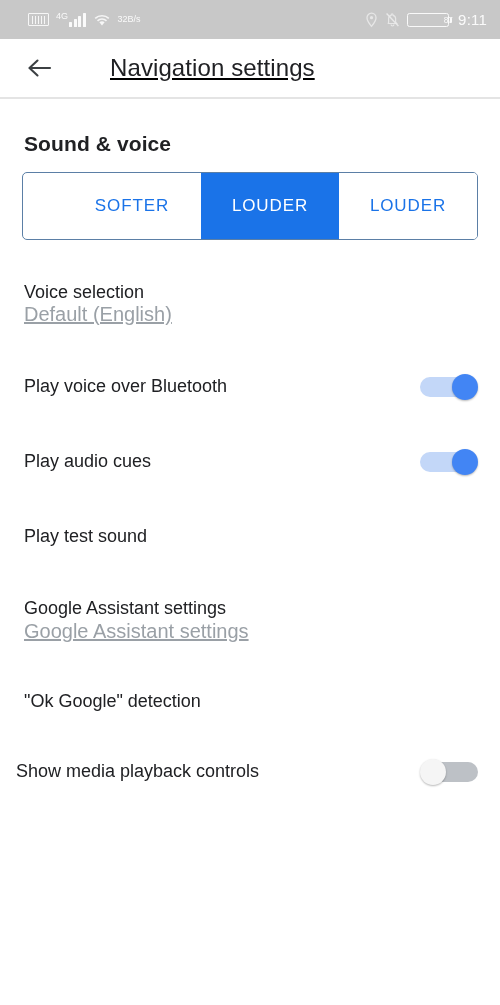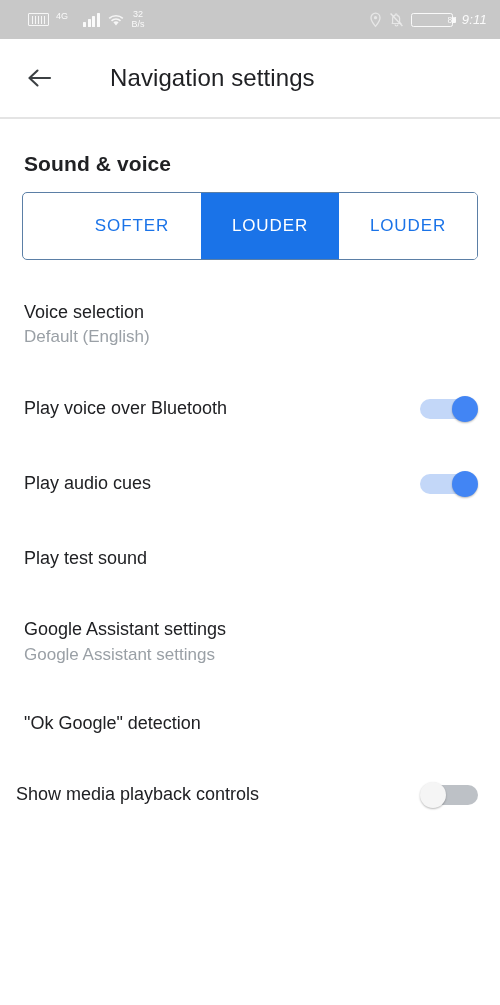--- a/index.html
+++ b/index.html
@@ -42,37 +42,37 @@
   .sim-icon {
     width: 21px; height: 13px;
     border: 1.6px solid #ffffff;
     border-radius: 1px;
     background:
       repeating-linear-gradient(to right, #ffffff 0 1.4px, transparent 1.4px 3px);
     background-clip: content-box;
     padding: 1.5px 1px;
     opacity: 0.85;
   }
-  .net-wrap { display: flex; align-items: flex-end; gap: 15px; }
+  .net-wrap { display: flex; align-items: flex-end; gap: 1px; }
   .net-label {
     font-size: 9px; color: #ffffff; line-height: 1;
     margin-bottom: 6px; opacity: 0.9;
   }
   .bars { display: flex; align-items: flex-end; gap: 1.5px; height: 14px; }
   .bars i { width: 3px; background: #ffffff; display: block; opacity: 0.9; border-radius: .5px; }
   .bars i:nth-child(1) { height: 5px; }
   .bars i:nth-child(2) { height: 8px; }
   .bars i:nth-child(3) { height: 11px; }
   .bars i:nth-child(4) { height: 14px; }
 
   .wifi { width: 18px; height: 14px; position: relative; opacity: 0.9; }
   .wifi svg { display: block; }
 
   .datarate {
-    display: flex; flex-direction: column; align-items: center;
+    display: flex; align-items: center;
     color: #ffffff; line-height: 1.05; opacity: 0.9;
   }
   .datarate .n { font-size: 9px; }
   .datarate .u { font-size: 9px; }
 
   .pin svg, .bell svg { display: block; }
 
   .battery {
     position: relative;
     width: 26px; height: 14px;
@@ -86,31 +86,32 @@
     content: "";
     position: absolute; right: -4px; top: 4px;
     width: 2.5px; height: 5px;
     background: #ffffff; border-radius: 0 1px 1px 0;
   }
   .battery .lvl {
     font-size: 8.5px; color: #ffffff; font-family: "Liberation Sans", sans-serif;
     letter-spacing: -0.3px;
   }
   .clock {
-    color: #ffffff; font-size: 13px; opacity: 0.92;
-    letter-spacing: 0.2px; margin-left: 2px; font-style: italic;
+    color: #ffffff; font-size: 15px; opacity: 0.92;
+    letter-spacing: 0.2px; margin-left: 2px;
   }
 
   
   .appbar {
-    height: 78px;
+    height: 58px;
     display: flex;
     align-items: center;
     background: #ffffff;
     position: relative;
+    text-decoration: underline;
   }
   .back-btn {
     width: 56px; height: 56px;
     margin-left: 12px;
     display: flex; align-items: center; justify-content: center;
     cursor: pointer;
     border-radius: 50%;
   }
   .back-btn svg { display: block; }
   .appbar-title {
@@ -178,24 +179,24 @@
     padding: 0 22px 0 24px;
     cursor: pointer;
   }
   .row-texts { display: flex; flex-direction: column; }
   .row-title {
     font-size: 18px;
     color: #202124;
     line-height: 1.15;
   }
   .row-sub {
-    font-size: 17px;
+    font-size: 20px;
     color: #9aa0a6;
     line-height: 1.2;
-    margin-top: 5px;
+    text-decoration: underline;
   }
 
   .r-voice-selection { padding-top: 42px; }
   .r-bluetooth      { padding-top: 47px; align-items: center; }
   .r-phonecalls     { padding-top: 48px; align-items: center; }
   .r-audiocues      { padding-top: 48px; align-items: center; }
   .r-testsound      { padding-top: 51px; }
   .r-assistant      { padding-top: 51px; }
   .r-okgoogle       { padding-top: 48px; }
   .r-media          { padding-top: 47px; align-items: center; padding-left: 16px; }

